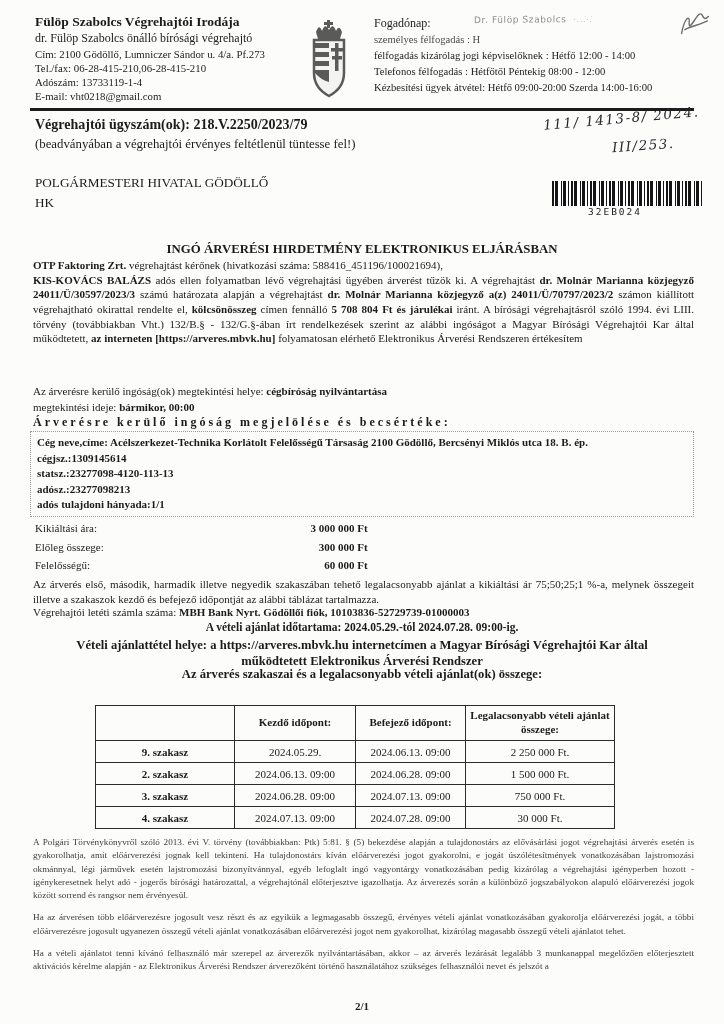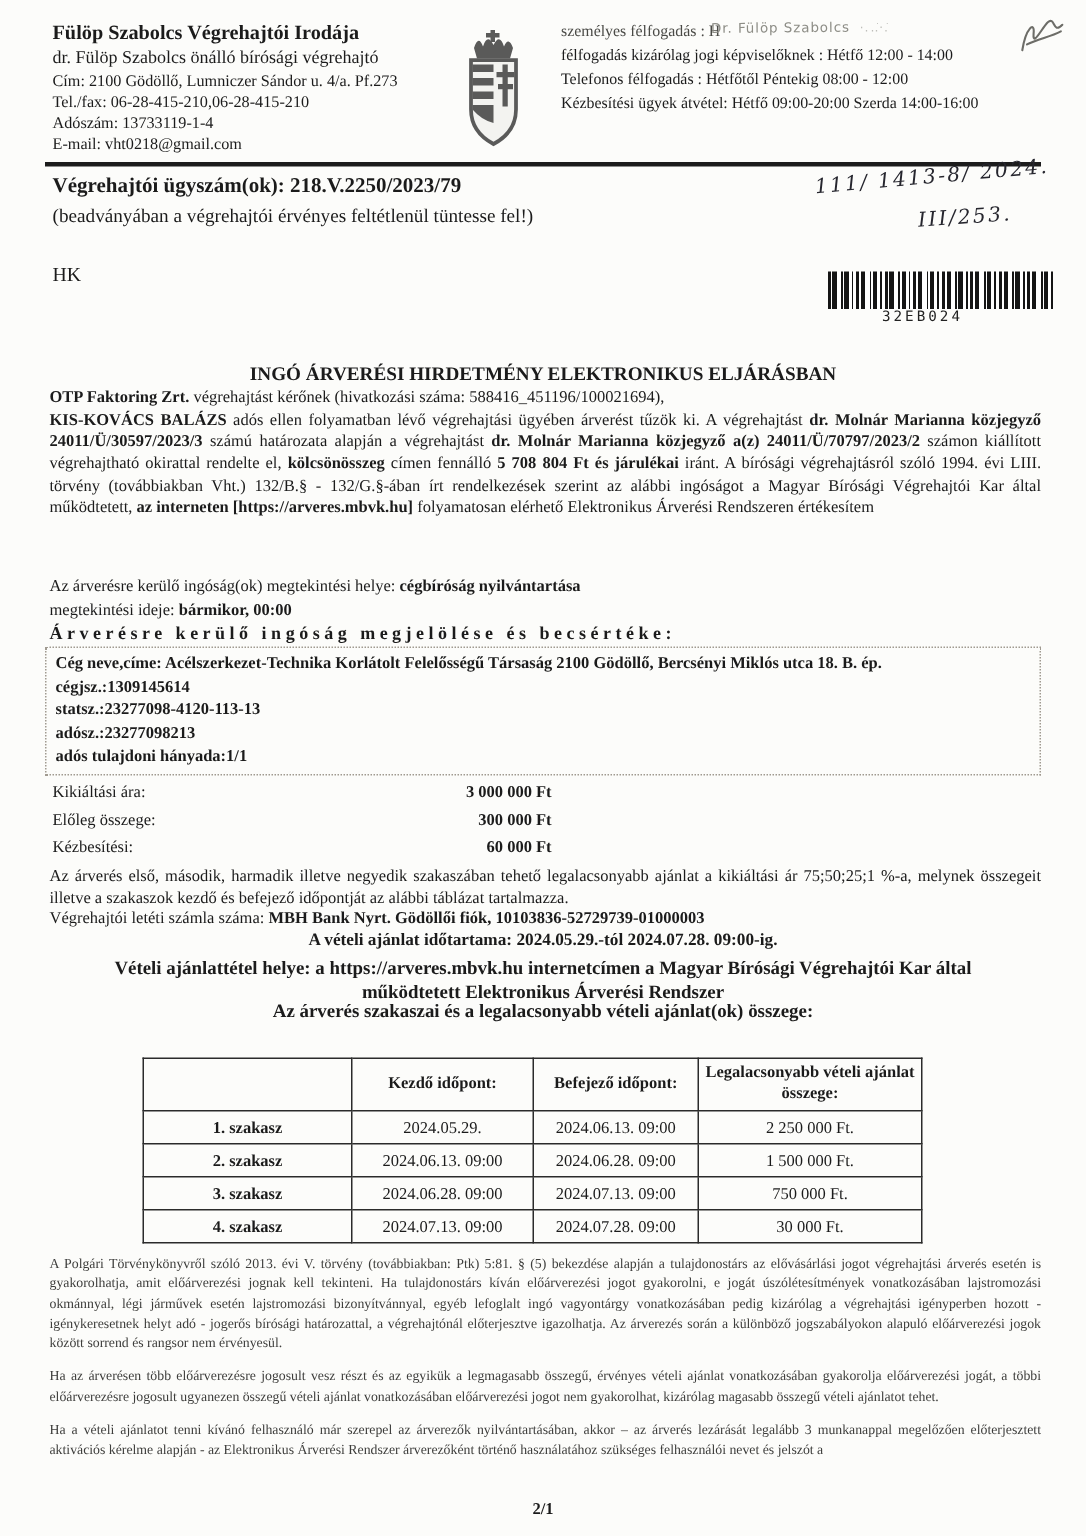--- a/index.html
+++ b/index.html
@@ -116,20 +116,21 @@
       <rect x="25" y="30" width="12" height="3.5" fill="#3e3e3e"></rect>
       <rect x="26" y="38" width="10" height="3.5" fill="#3e3e3e"></rect>
     </svg>
   </div>
 
   <div class="header-right">
     <div class="stamp">
       <span>Dr. Fülöp Szabolcs</span>
       <span class="stamp-extra">&nbsp;·․ׁ‥·ׁ․</span>
     </div>
+    <div class="fogadonap">Fogadónap:</div>
     <div class="faded">személyes félfogadás : H</div>
     <div>félfogadás kizárólag jogi képviselőknek : Hétfő  12:00 - 14:00</div>
     <div>Telefonos félfogadás : Hétfőtől Péntekig  08:00 - 12:00</div>
     <div>Kézbesítési ügyek átvétel: Hétfő 09:00-20:00 Szerda 14:00-16:00</div>
   </div>
 
   <div class="signature">
     <svg width="34" height="22" viewBox="0 0 34 22" aria-hidden="true">
       <path d="M2 18 C8 4 15 1 12 9 C9 18 18 7 23 4 C29 1 24 13 32 8 M6 15 C14 13 22 14 30 12" stroke="#4a4a44" fill="none" stroke-width="1.4" stroke-linecap="round"></path>
     </svg>
@@ -139,20 +140,21 @@
 
   <div class="case-block">
     <div class="case-number">Végrehajtói ügyszám(ok): 218.V.2250/2023/79</div>
     <div class="case-note">(beadványában a végrehajtói érvényes feltétlenül tüntesse fel!)</div>
   </div>
 
   <div class="handwriting hw1">111/ 1413-8/ 2024.</div>
   <div class="handwriting hw2">III/253.</div>
 
   <div class="addressee">
+    <div>POLGÁRMESTERI HIVATAL GÖDÖLLŐ</div>
     <div>HK</div>
   </div>
 
   <div class="barcode-wrap">
     <div class="barcode"></div>
     <div class="barcode-text">32EB024</div>
   </div>
 
   <div class="doc-title">INGÓ ÁRVERÉSI HIRDETMÉNY ELEKTRONIKUS ELJÁRÁSBAN</div>
 
@@ -176,21 +178,21 @@
   <div class="prices">
     <div class="price-row">
       <span class="price-label">Kikiáltási ára:</span>
       <span class="price-value">3 000 000 Ft</span>
     </div>
     <div class="price-row">
       <span class="price-label">Előleg összege:</span>
       <span class="price-value">300 000 Ft</span>
     </div>
     <div class="price-row">
-      <span class="price-label">Kézbesítési:</span>
+      <span class="price-label">Felelősségű:</span>
       <span class="price-value">60 000 Ft</span>
     </div>
   </div>
 
   <div class="min-bid-note">Az árverés első, második, harmadik illetve negyedik szakaszában tehető legalacsonyabb ajánlat a kikiáltási ár 75;50;25;1 %-a, melynek összegeit illetve a szakaszok kezdő és befejező időpontját az alábbi táblázat tartalmazza.</div>
 
   <div class="deposit"><span>Végrehajtói letéti számla száma: </span><span class="b">MBH Bank Nyrt. Gödöllői fiók, 10103836-52729739-01000003</span></div>
 
   <div class="offer-period">A vételi ajánlat időtartama: 2024.05.29.-tól 2024.07.28. 09:00-ig.</div>
   <div class="offer-place">Vételi ajánlattétel helye: a https://arveres.mbvk.hu internetcímen a Magyar Bírósági Végrehajtói Kar által működtetett Elektronikus Árverési Rendszer</div>
@@ -201,21 +203,21 @@
     <thead>
       <tr>
         <th class="col0"></th>
         <th class="col1">Kezdő időpont:</th>
         <th class="col2">Befejező időpont:</th>
         <th class="col3">Legalacsonyabb vételi ajánlat összege:</th>
       </tr>
     </thead>
     <tbody>
       <tr>
-        <td class="phase-cell">1. szakasz</td>
+        <td class="phase-cell">9. szakasz</td>
         <td>2024.05.29.</td>
         <td>2024.06.13. 09:00</td>
         <td>2 250 000 Ft.</td>
       </tr>
       <tr>
         <td class="phase-cell">2. szakasz</td>
         <td>2024.06.13. 09:00</td>
         <td>2024.06.28. 09:00</td>
         <td>1 500 000 Ft.</td>
       </tr>

